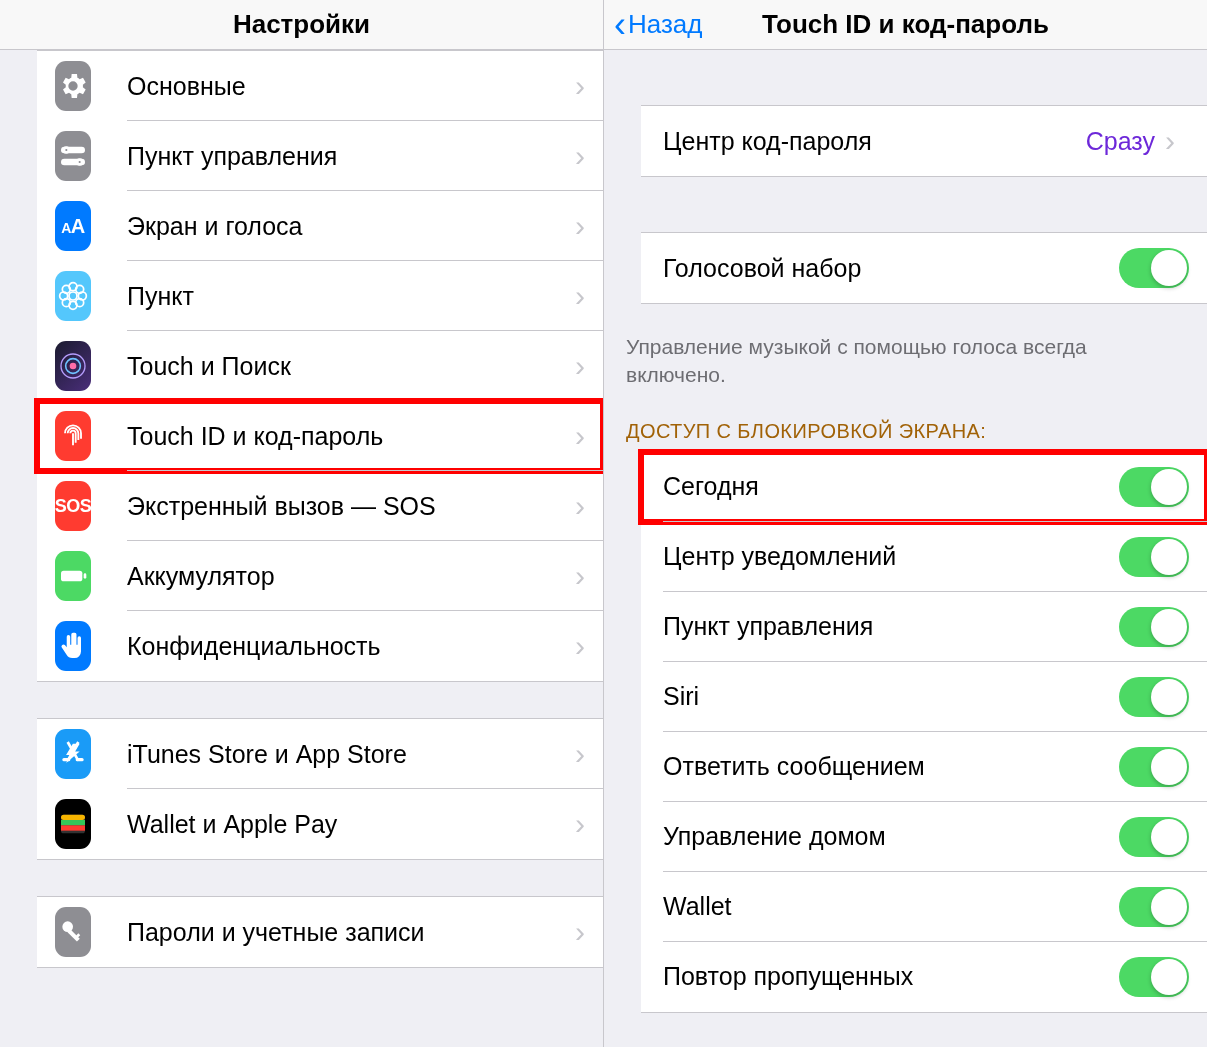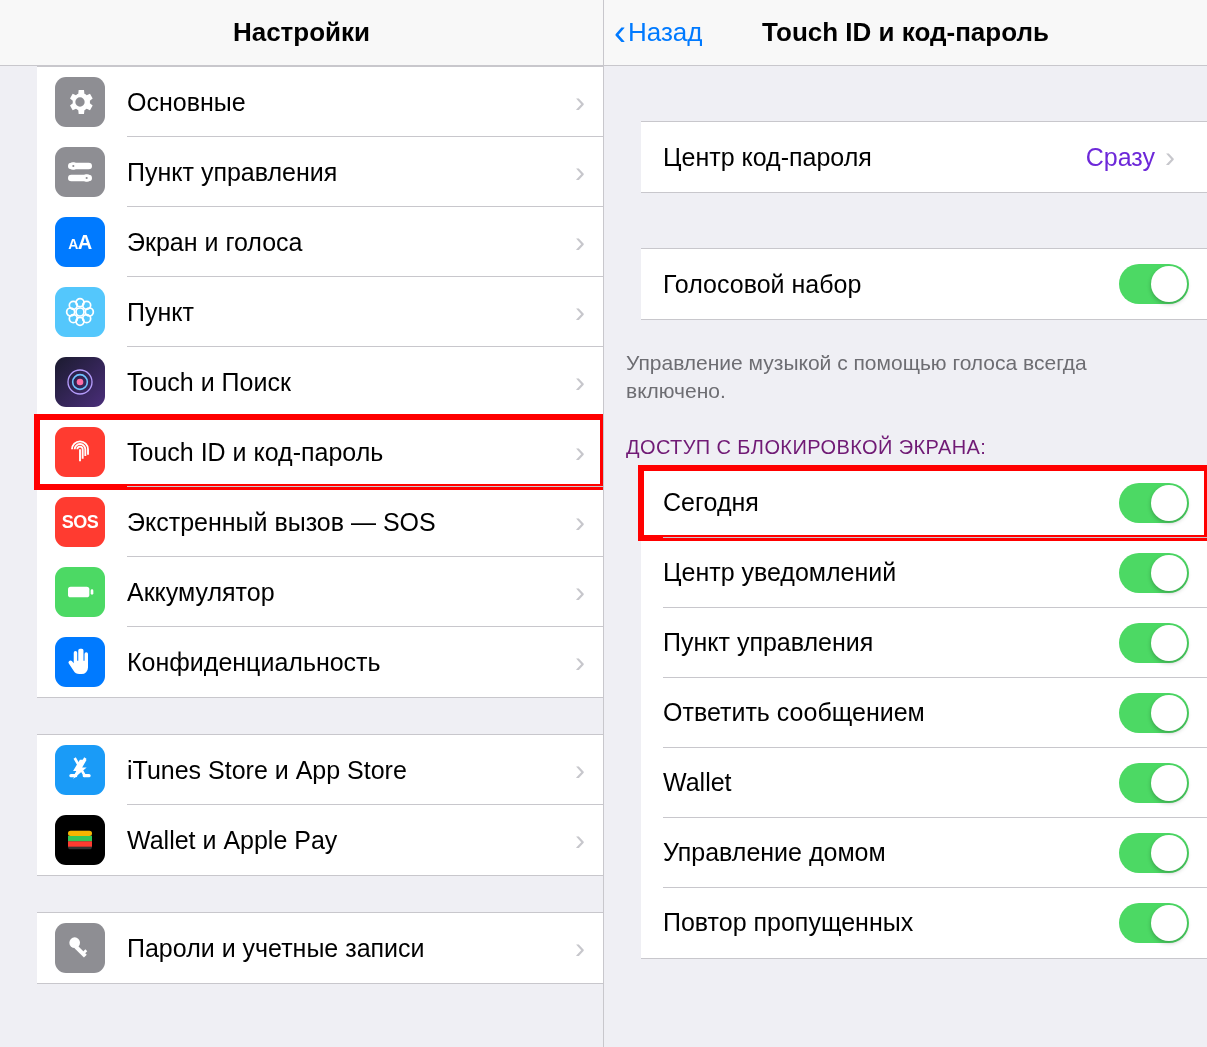--- a/index.html
+++ b/index.html
@@ -8,21 +8,21 @@
     background: #efeff4;
     width: 1207px;
     height: 1047px;
     display: flex;
     overflow: hidden;
     color: #000;
   }
   .pane { flex: 1; display: flex; flex-direction: column; min-width: 0; }
   .pane.left { border-right: 1px solid #c8c7cc; }
   .navbar {
-    height: 66px;
+    height: 50px;
     background: #f8f8f8;
     border-bottom: 1px solid #c8c7cc;
     display: flex;
     align-items: center;
     justify-content: center;
     position: relative;
     padding: 4px 12px;
   }
   .navbar-title { font-size: 26px; font-weight: 700; text-align: center; }
   .back-btn {
@@ -36,21 +36,21 @@
   }
   .back-chevron {
     font-size: 36px;
     line-height: 1;
     margin-right: 2px;
     font-weight: 300;
   }
   .content { flex: 1; overflow: hidden; background: #efeff4; }
   .group { background: #fff; border-top: 1px solid #c8c7cc; border-bottom: 1px solid #c8c7cc; margin-left: 37px; }
   .footer-text { padding: 10px 22px 6px 22px; font-size: 21px; color: #6d6d72; line-height: 1.35; margin-top: 19px; }
-  .header-text { padding: 24px 22px 8px 22px; font-size: 20px; color: #701a75; letter-spacing: 0.4px; }
+  .header-text { padding: 24px 22px 8px 22px; font-size: 20px; color: #a16207; letter-spacing: 0.4px; }
   .row {
     display: flex;
     align-items: center;
     background: #fff;
     min-height: 70px;
     position: relative;
   }
   .row .label { font-size: 25px; flex: 1; padding: 18px 0; }
   .row .value { font-size: 25px; color: #6d28d9; padding-right: 10px; }
   .row .chevron { color: #c7c7cc; font-size: 30px; font-weight: 300; margin-right: 14px; }
@@ -65,21 +65,21 @@
     height: 1px;
     background: #c8c7cc;
   }
   .right .sep { left: 22px; }
   .row:last-child .sep { display: none; }
   .icon-wrap {
     position: absolute;
     left: 18px;
     top: 50%;
     transform: translateY(-50%);
-    width: 50px;
+    width: 36px;
     height: 50px;
     border-radius: 11px;
     display: flex;
     align-items: center;
     justify-content: center;
   }
   .highlight {
     outline: 6px solid #ff0000;
     outline-offset: -3px;
     position: relative;
@@ -322,35 +322,42 @@
           <div class="sep"></div>
         </div>
         <div class="row">
           <span class="label">Пункт управления</span>
           <div class="switch">
             <div class="knob"></div>
           </div>
           <div class="sep"></div>
         </div>
         <div class="row">
+          <span class="label">Siri</span>
+          <div class="switch">
+            <div class="knob"></div>
+          </div>
+          <div class="sep"></div>
+        </div>
+        <div class="row">
           <span class="label">Ответить сообщением</span>
           <div class="switch">
             <div class="knob"></div>
           </div>
           <div class="sep"></div>
         </div>
         <div class="row">
+          <span class="label">Управление домом</span>
+          <div class="switch">
+            <div class="knob"></div>
+          </div>
+          <div class="sep"></div>
+        </div>
+        <div class="row">
           <span class="label">Wallet</span>
-          <div class="switch">
-            <div class="knob"></div>
-          </div>
-          <div class="sep"></div>
-        </div>
-        <div class="row">
-          <span class="label">Управление домом</span>
           <div class="switch">
             <div class="knob"></div>
           </div>
           <div class="sep"></div>
         </div>
         <div class="row">
           <span class="label">Повтор пропущенных</span>
           <div class="switch">
             <div class="knob"></div>
           </div>

